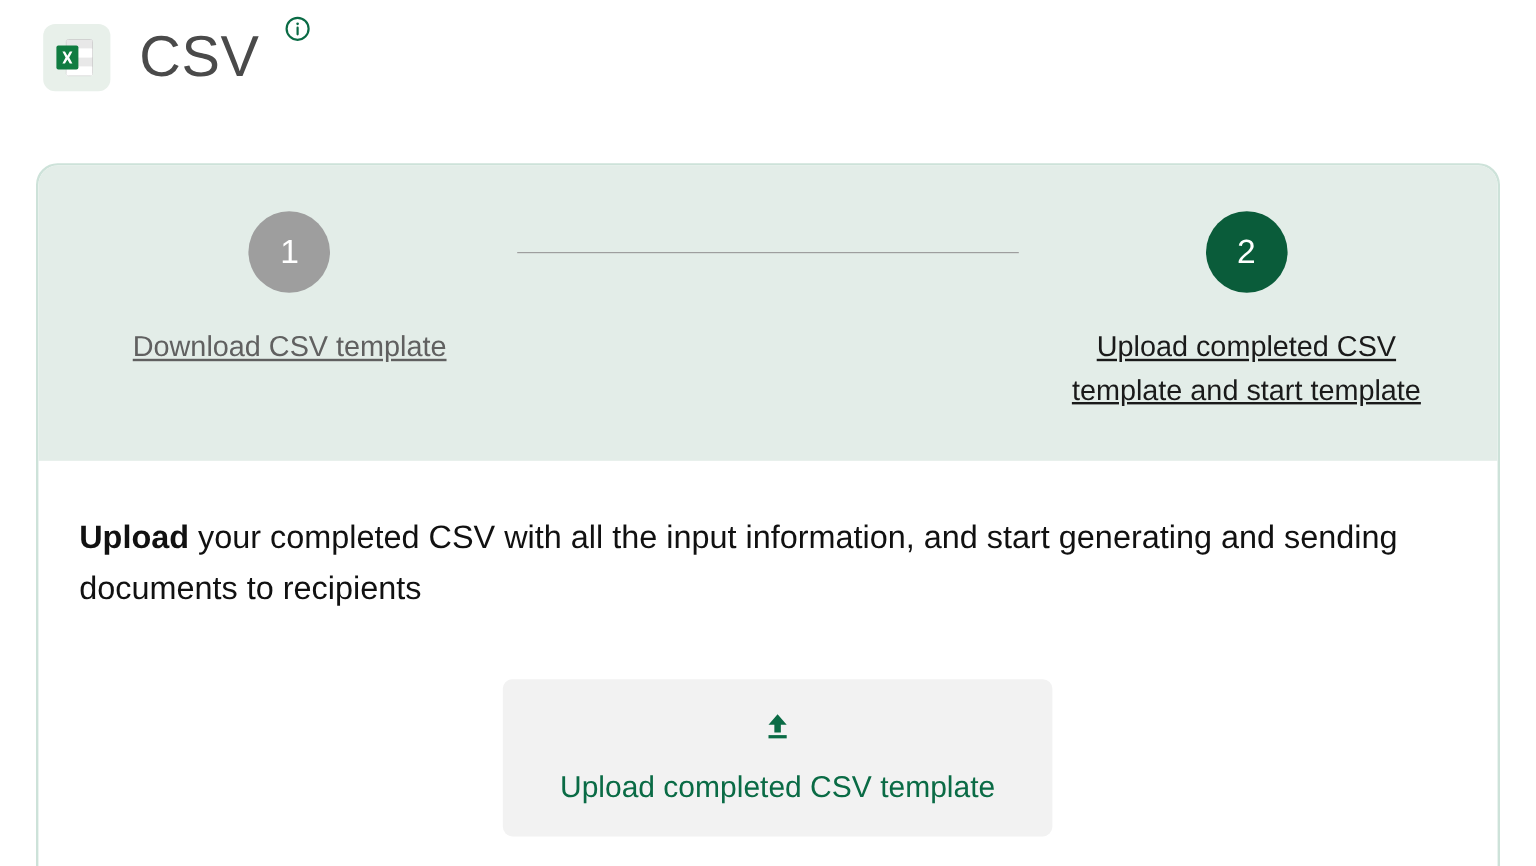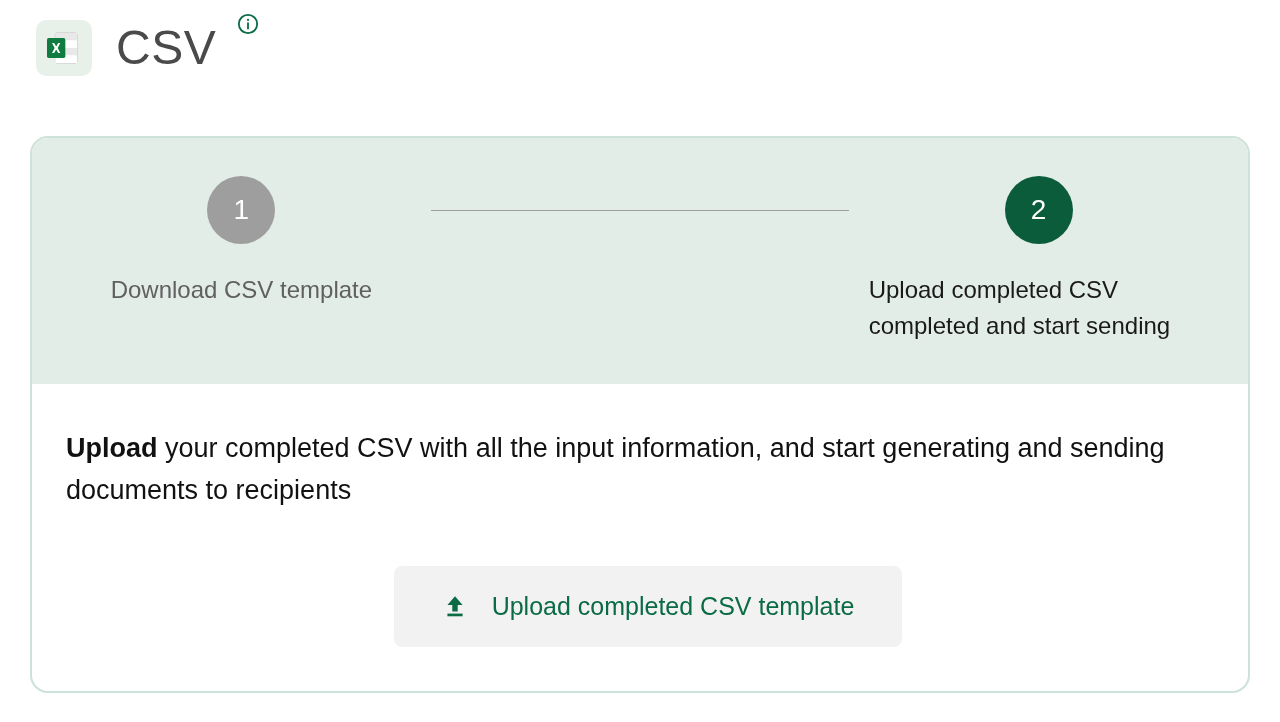--- a/index.html
+++ b/index.html
@@ -87,22 +87,24 @@
     }
     .step-circle.inactive {
       background: #9e9e9e;
     }
     .step-circle.active {
       background: #0a5c3a;
     }
     .step-label {
       font-size: 24px;
       color: #606060;
+      text-align: center;
       line-height: 1.5;
       max-width: 340px;
+      text-decoration: underline;
     }
     .step-label.active-label {
       color: #1a1a1a;
     }
     .connector {
       height: 1px;
       background: #9e9e9e;
       width: 420px;
       margin-top: 34px;
     }
@@ -129,20 +131,21 @@
       gap: 24px;
       background: #f2f2f2;
       border: none;
       border-radius: 8px;
       padding: 26px 48px;
       font-size: 25px;
       color: #0a6b45;
       font-weight: 500;
       cursor: pointer;
       font-family: inherit;
+      flex-direction: column;
     }
     .upload-icon {
       width: 26px;
       height: 26px;
       display: flex;
       align-items: center;
       justify-content: center;
     }
   </style>
 </head>
@@ -172,21 +175,21 @@
 
 <div class="card">
   <div class="stepper-area">
     <div class="step">
       <div class="step-circle inactive">1</div>
       <div class="step-label">Download CSV template</div>
     </div>
     <div class="connector"></div>
     <div class="step">
       <div class="step-circle active">2</div>
-      <div class="step-label active-label">Upload completed CSV completed and start sending</div>
+      <div class="step-label active-label">Upload completed CSV template and start template</div>
     </div>
   </div>
 
   <div class="content-area">
     <p class="instruction">
       <strong>Upload</strong><span> your completed CSV with all the input information, and start generating and sending documents to recipients</span>
     </p>
 
     <div class="button-row">
       <button class="upload-button">

